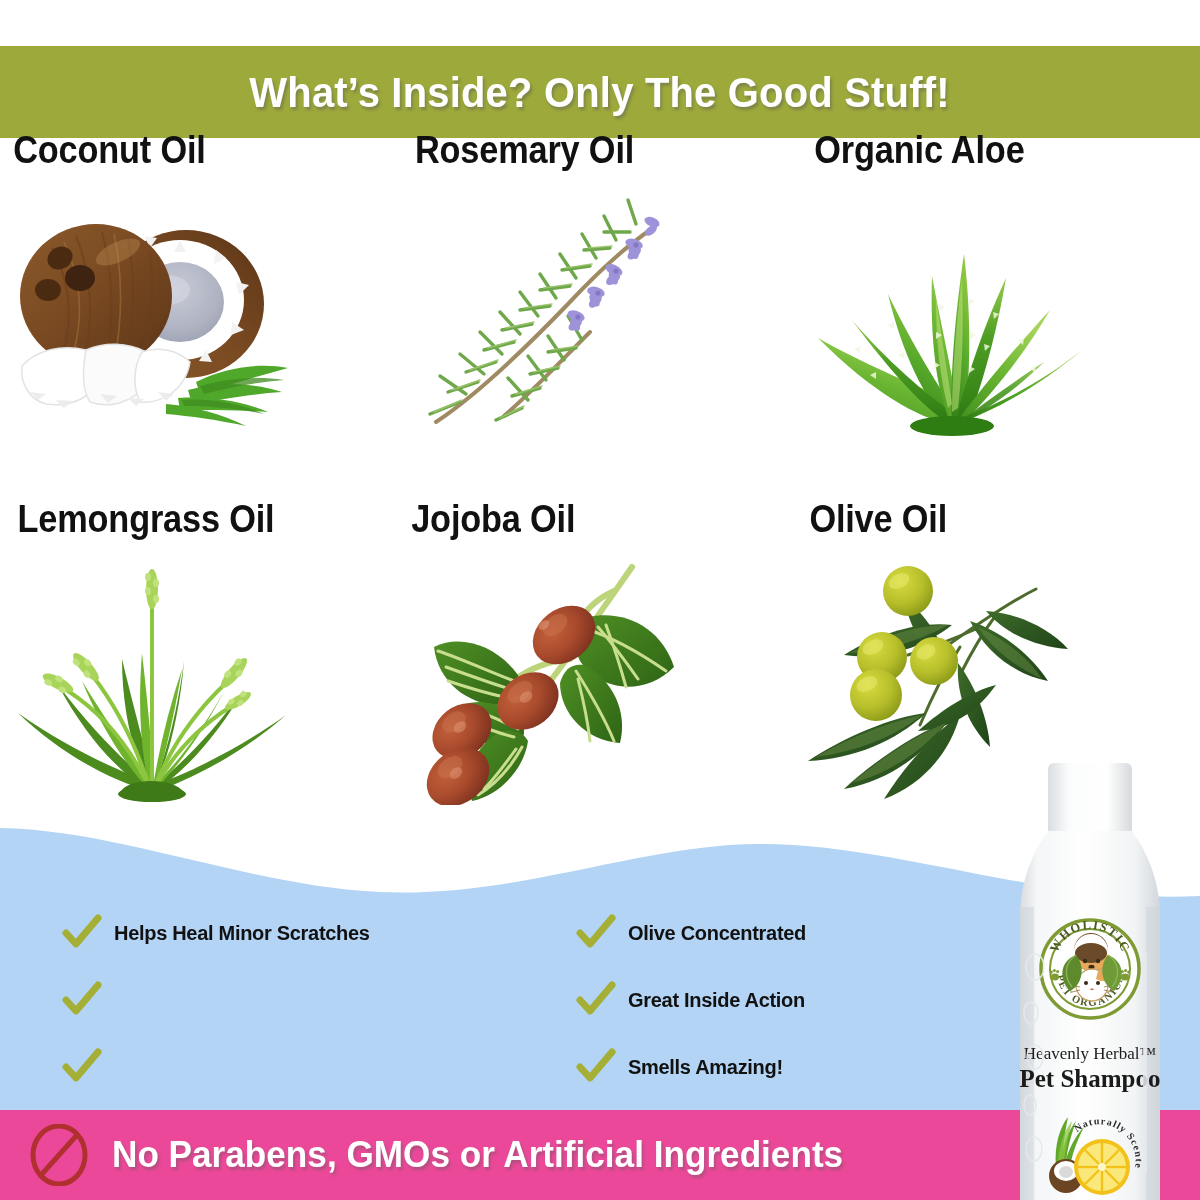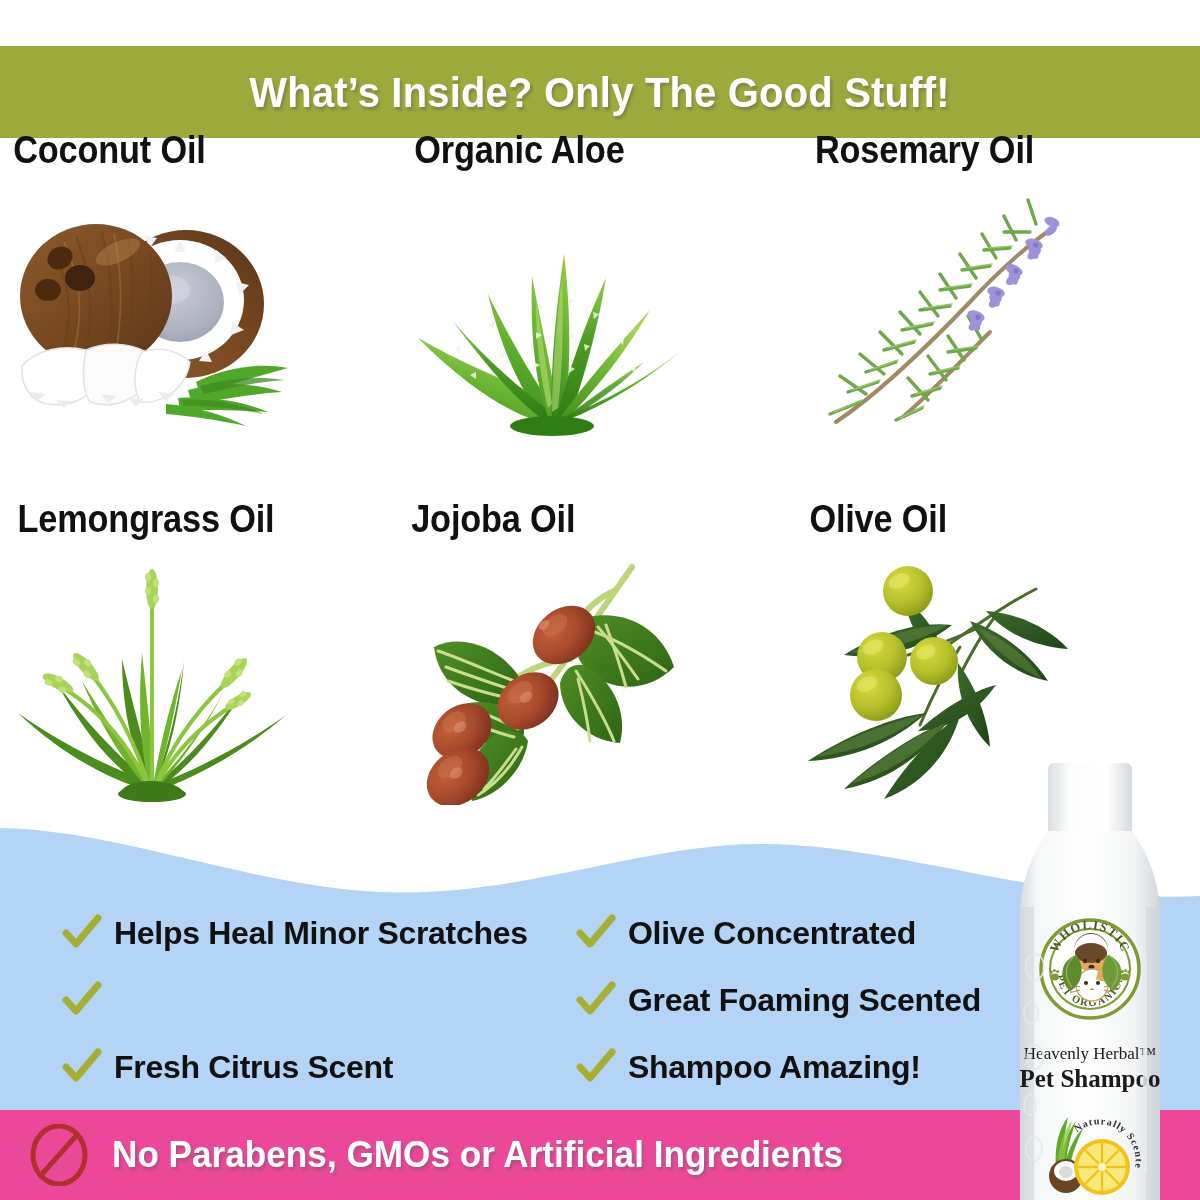--- a/index.html
+++ b/index.html
@@ -57,21 +57,21 @@
     position:absolute; left:0; top:905px; width:1010px; height:190px;
     display:flex;
   }
   .ben-col{ display:flex; flex-direction:column; justify-content:space-between; }
   .ben-col.left{ width:560px; padding-left:62px; }
   .ben-col.right{ width:430px; padding-left:16px; }
   .ben-item{ display:flex; align-items:center; height:56px; }
   .check{ width:40px; height:40px; flex:0 0 40px; margin-right:12px; }
   .check svg{ width:100%; height:100%; display:block; }
   .ben-text{
-    font-size:32px; font-weight:bold; color:#111; white-space:nowrap;
+    font-size:20px; font-weight:bold; color:#111; white-space:nowrap;
     letter-spacing:-.3px;
   }
 
   
   .footer-bar{
     position:absolute; left:0; top:1110px; width:1200px; height:90px;
     background:#ec4899; display:flex; align-items:center;
   }
   .no-icon{ width:62px; height:62px; margin-left:28px; flex:0 0 62px; }
   .no-icon svg{ width:100%; height:100%; display:block; }
@@ -172,88 +172,20 @@
             <path d="M86 164 C104 156 128 156 146 166 L152 190 C140 214 112 224 90 216 C82 204 82 186 86 164 Z" fill="#FBFBFB" stroke="#E3E3E3" stroke-width="1.5"></path>
             <path d="M142 166 C158 160 178 164 190 176 C186 202 164 218 140 216 C132 200 134 180 142 166 Z" fill="#FFFFFF" stroke="#E3E3E3" stroke-width="1.5"></path>
             <g fill="#ECECEC">
               <path d="M30 206 l8 8 8 -6 Z"></path>
                 <path d="M56 214 l8 8 8 -7 Z"></path>
               <path d="M100 208 l8 9 9 -7 Z"></path>
                 <path d="M128 212 l8 8 8 -7 Z"></path>
               <path d="M158 206 l8 9 8 -7 Z"></path>
             </g>
           </g>
-        </svg>
-      </div>
-    </div>
-
-    <div class="cell">
-      <div class="ing-label">Organic Aloe</div>
-      <div class="art">
-        <svg viewBox="0 0 300 250">
-          <defs>
-            <linearGradient id="aloeA" x1="0" y1="1" x2="0.3" y2="0">
-              <stop offset="0%" stop-color="#2E7D13"></stop>
-                <stop offset="55%" stop-color="#55A82A"></stop>
-                <stop offset="100%" stop-color="#8CC63F"></stop>
-            </linearGradient>
-            <linearGradient id="aloeB" x1="0" y1="1" x2="0.5" y2="0">
-              <stop offset="0%" stop-color="#3E8C1C"></stop>
-                <stop offset="60%" stop-color="#6CB733"></stop>
-                <stop offset="100%" stop-color="#A6D45A"></stop>
-            </linearGradient>
-            <linearGradient id="aloeC" x1="0" y1="1" x2="0" y2="0">
-              <stop offset="0%" stop-color="#2C7A12"></stop>
-                <stop offset="60%" stop-color="#4E9E24"></stop>
-                <stop offset="100%" stop-color="#97CC4B"></stop>
-            </linearGradient>
-          </defs>
-          <g>
-
-            <path d="M150 238 C118 232 72 206 18 152 C60 176 112 198 150 214 Z" fill="url(#aloeB)"></path>
-
-            <path d="M150 238 C124 214 102 166 88 108 C108 150 134 194 152 220 Z" fill="url(#aloeA)"></path>
-            <path d="M150 238 C126 224 92 188 52 134 C86 174 128 210 152 226 Z" fill="url(#aloeC)"></path>
-
-            <path d="M152 240 C136 206 130 152 132 90 C142 144 154 194 158 228 Z" fill="url(#aloeB)"></path>
-
-            <path d="M152 240 C150 194 154 136 164 68 C172 134 170 196 164 236 Z" fill="url(#aloeA)"></path>
-
-            <path d="M154 240 C164 202 180 148 206 92 C196 152 180 204 168 236 Z" fill="url(#aloeC)"></path>
-
-            <path d="M154 240 C172 214 206 172 250 124 C220 176 184 216 166 234 Z" fill="url(#aloeB)"></path>
-
-            <path d="M156 238 C186 228 232 206 282 164 C240 198 190 222 160 232 Z" fill="url(#aloeA)"></path>
-
-            <path d="M156 238 C178 222 210 198 244 176 C214 206 180 228 160 236 Z" fill="url(#aloeC)" opacity=".9"></path>
-          </g>
-
-          <g fill="#BFE27C" opacity=".55">
-            <path d="M152 226 C152 186 156 140 162 92 C164 140 162 188 158 222 Z"></path>
-            <path d="M148 222 C140 192 136 156 136 112 C142 154 148 190 152 218 Z"></path>
-          </g>
-
-          <g fill="#F0F7DC" opacity=".85">
-            <path d="M139 118 l6 3 -6 4 Z"></path>
-              <path d="M136 146 l6 3 -6 4 Z"></path>
-            <path d="M134 176 l6 3 -6 4 Z"></path>
-              <path d="M169 112 l6 3 -6 4 Z"></path>
-            <path d="M170 146 l6 3 -6 4 Z"></path>
-              <path d="M169 180 l6 3 -6 4 Z"></path>
-            <path d="M193 126 l6 2 -5 5 Z"></path>
-              <path d="M184 158 l6 2 -5 5 Z"></path>
-            <path d="M94 136 l-6 3 6 4 Z"></path>
-              <path d="M104 166 l-6 3 6 4 Z"></path>
-            <path d="M60 160 l-6 3 6 4 Z"></path>
-              <path d="M76 186 l-6 3 6 4 Z"></path>
-            <path d="M224 152 l-6 2 5 5 Z"></path>
-              <path d="M236 180 l-6 2 5 5 Z"></path>
-          </g>
-
-          <ellipse cx="152" cy="240" rx="42" ry="10" fill="#2E7D13"></ellipse>
         </svg>
       </div>
     </div>
 
     <div class="cell">
       <div class="ing-label">Rosemary Oil</div>
       <div class="art">
         <svg viewBox="0 0 300 250">
           <g stroke="#A08A63" stroke-width="4" fill="none" stroke-linecap="round">
             <path d="M36 236 C72 212 118 170 168 118 C196 88 224 62 250 44"></path>
@@ -335,20 +267,88 @@
           </g>
           <g fill="#7D71C4" opacity=".8">
             <circle cx="178" cy="131" r="2.6"></circle>
               <circle cx="198" cy="107" r="2.6"></circle>
             <circle cx="216" cy="85" r="2.6"></circle>
               <circle cx="236" cy="59" r="2.6"></circle>
           </g>
         </svg>
       </div>
     </div>
+
+    <div class="cell">
+      <div class="ing-label">Organic Aloe</div>
+      <div class="art">
+        <svg viewBox="0 0 300 250">
+          <defs>
+            <linearGradient id="aloeA" x1="0" y1="1" x2="0.3" y2="0">
+              <stop offset="0%" stop-color="#2E7D13"></stop>
+                <stop offset="55%" stop-color="#55A82A"></stop>
+                <stop offset="100%" stop-color="#8CC63F"></stop>
+            </linearGradient>
+            <linearGradient id="aloeB" x1="0" y1="1" x2="0.5" y2="0">
+              <stop offset="0%" stop-color="#3E8C1C"></stop>
+                <stop offset="60%" stop-color="#6CB733"></stop>
+                <stop offset="100%" stop-color="#A6D45A"></stop>
+            </linearGradient>
+            <linearGradient id="aloeC" x1="0" y1="1" x2="0" y2="0">
+              <stop offset="0%" stop-color="#2C7A12"></stop>
+                <stop offset="60%" stop-color="#4E9E24"></stop>
+                <stop offset="100%" stop-color="#97CC4B"></stop>
+            </linearGradient>
+          </defs>
+          <g>
+
+            <path d="M150 238 C118 232 72 206 18 152 C60 176 112 198 150 214 Z" fill="url(#aloeB)"></path>
+
+            <path d="M150 238 C124 214 102 166 88 108 C108 150 134 194 152 220 Z" fill="url(#aloeA)"></path>
+            <path d="M150 238 C126 224 92 188 52 134 C86 174 128 210 152 226 Z" fill="url(#aloeC)"></path>
+
+            <path d="M152 240 C136 206 130 152 132 90 C142 144 154 194 158 228 Z" fill="url(#aloeB)"></path>
+
+            <path d="M152 240 C150 194 154 136 164 68 C172 134 170 196 164 236 Z" fill="url(#aloeA)"></path>
+
+            <path d="M154 240 C164 202 180 148 206 92 C196 152 180 204 168 236 Z" fill="url(#aloeC)"></path>
+
+            <path d="M154 240 C172 214 206 172 250 124 C220 176 184 216 166 234 Z" fill="url(#aloeB)"></path>
+
+            <path d="M156 238 C186 228 232 206 282 164 C240 198 190 222 160 232 Z" fill="url(#aloeA)"></path>
+
+            <path d="M156 238 C178 222 210 198 244 176 C214 206 180 228 160 236 Z" fill="url(#aloeC)" opacity=".9"></path>
+          </g>
+
+          <g fill="#BFE27C" opacity=".55">
+            <path d="M152 226 C152 186 156 140 162 92 C164 140 162 188 158 222 Z"></path>
+            <path d="M148 222 C140 192 136 156 136 112 C142 154 148 190 152 218 Z"></path>
+          </g>
+
+          <g fill="#F0F7DC" opacity=".85">
+            <path d="M139 118 l6 3 -6 4 Z"></path>
+              <path d="M136 146 l6 3 -6 4 Z"></path>
+            <path d="M134 176 l6 3 -6 4 Z"></path>
+              <path d="M169 112 l6 3 -6 4 Z"></path>
+            <path d="M170 146 l6 3 -6 4 Z"></path>
+              <path d="M169 180 l6 3 -6 4 Z"></path>
+            <path d="M193 126 l6 2 -5 5 Z"></path>
+              <path d="M184 158 l6 2 -5 5 Z"></path>
+            <path d="M94 136 l-6 3 6 4 Z"></path>
+              <path d="M104 166 l-6 3 6 4 Z"></path>
+            <path d="M60 160 l-6 3 6 4 Z"></path>
+              <path d="M76 186 l-6 3 6 4 Z"></path>
+            <path d="M224 152 l-6 2 5 5 Z"></path>
+              <path d="M236 180 l-6 2 5 5 Z"></path>
+          </g>
+
+          <ellipse cx="152" cy="240" rx="42" ry="10" fill="#2E7D13"></ellipse>
+        </svg>
+      </div>
+    </div>
   </div>
 
   <div class="row row2">
 
     <div class="cell">
       <div class="ing-label">Lemongrass Oil</div>
       <div class="art">
         <svg viewBox="0 0 300 250">
 
           <g fill="#4C8B1E">
@@ -571,48 +571,47 @@
             <path d="M4 20 L14 31 L36 5" stroke="#A5AF36" stroke-width="7" fill="none" stroke-linecap="round" stroke-linejoin="round"></path>
           </svg>
       </span>
     </div>
     <div class="ben-item">
       <span class="check">
         <svg viewBox="0 0 40 40">
             <path d="M4 20 L14 31 L36 5" stroke="#A5AF36" stroke-width="7" fill="none" stroke-linecap="round" stroke-linejoin="round"></path>
           </svg>
       </span>
-      <span class="ben-text">Fresh Citrus Scent</span>
     </div>
   </div>
 
   <div class="ben-col right">
     <div class="ben-item">
       <span class="check">
         <svg viewBox="0 0 40 40">
             <path d="M4 20 L14 31 L36 5" stroke="#A5AF36" stroke-width="7" fill="none" stroke-linecap="round" stroke-linejoin="round"></path>
           </svg>
       </span>
       <span class="ben-text">Olive Concentrated</span>
     </div>
     <div class="ben-item">
       <span class="check">
         <svg viewBox="0 0 40 40">
             <path d="M4 20 L14 31 L36 5" stroke="#A5AF36" stroke-width="7" fill="none" stroke-linecap="round" stroke-linejoin="round"></path>
           </svg>
       </span>
-      <span class="ben-text">Great Foaming Scented</span>
+      <span class="ben-text">Great Inside Action</span>
     </div>
     <div class="ben-item">
       <span class="check">
         <svg viewBox="0 0 40 40">
             <path d="M4 20 L14 31 L36 5" stroke="#A5AF36" stroke-width="7" fill="none" stroke-linecap="round" stroke-linejoin="round"></path>
           </svg>
       </span>
-      <span class="ben-text">Shampoo Amazing!</span>
+      <span class="ben-text">Smells Amazing!</span>
     </div>
   </div>
 </div>
 
 <div class="footer-bar">
   <span class="no-icon">
     <svg viewBox="0 0 62 62">
       <ellipse cx="31" cy="31" rx="26" ry="29" fill="none" stroke="#B03030" stroke-width="5"></ellipse>
       <line x1="14" y1="50" x2="48" y2="12" stroke="#B03030" stroke-width="5"></line>
     </svg>

